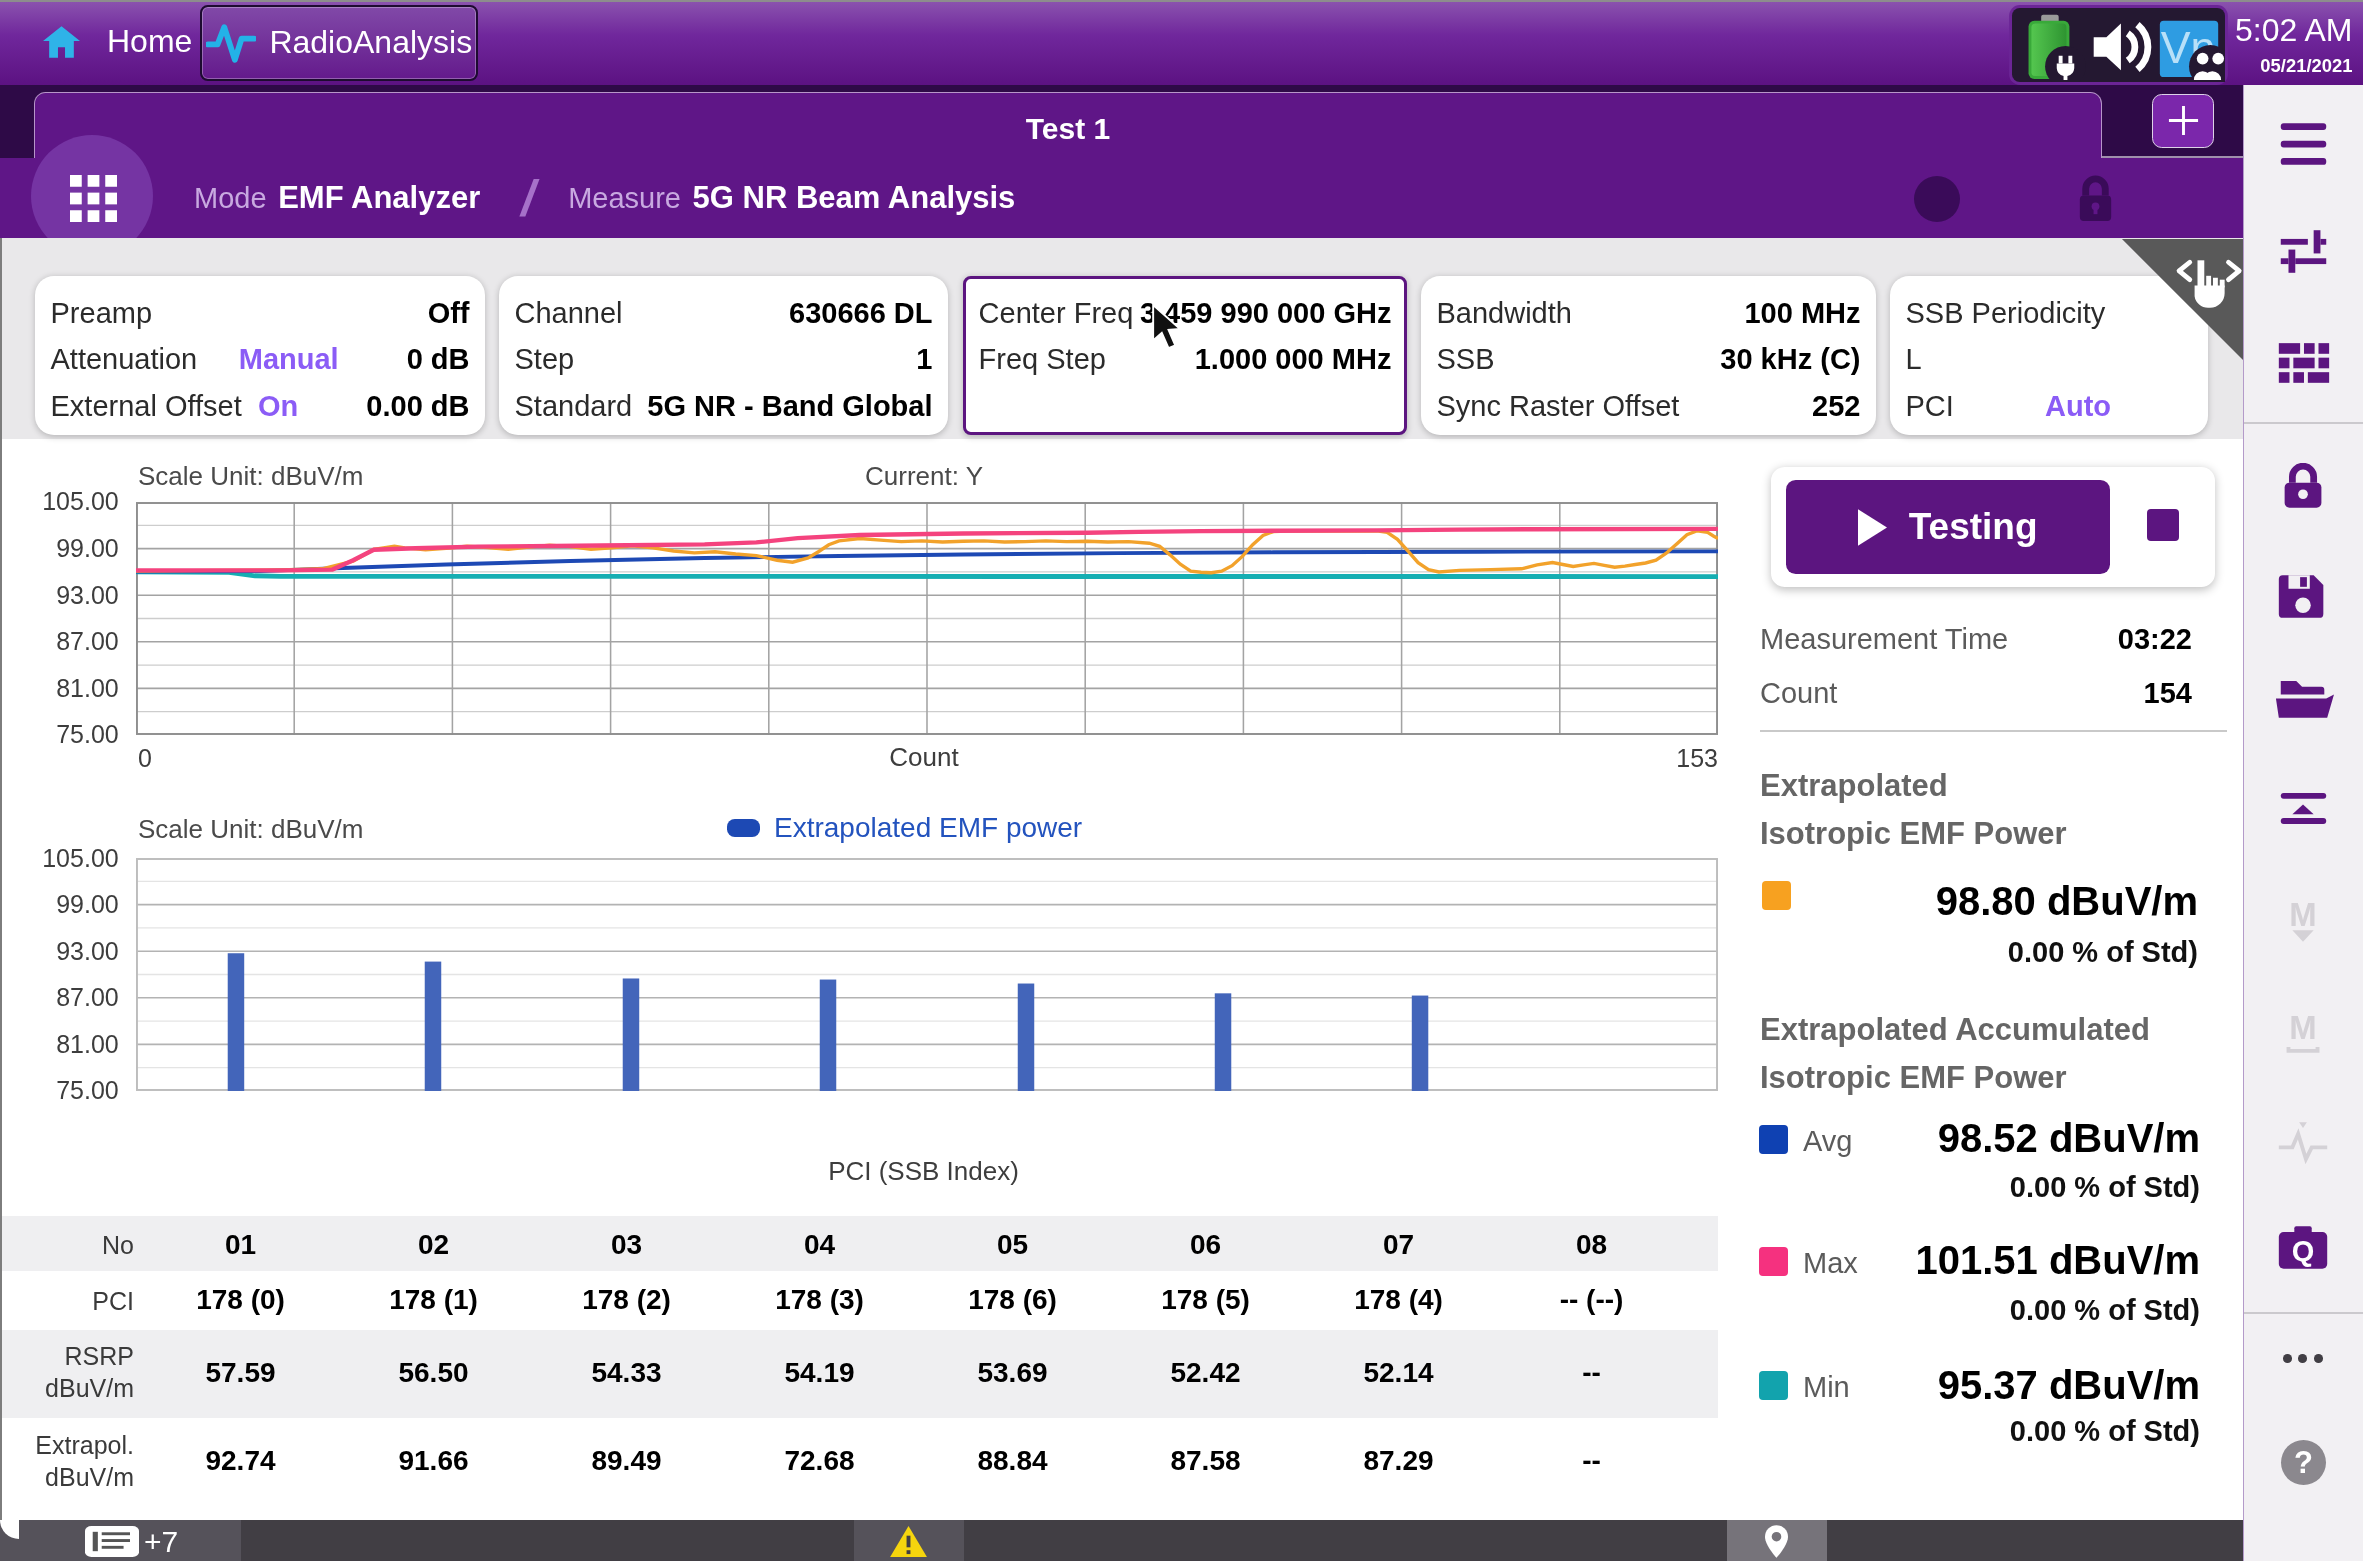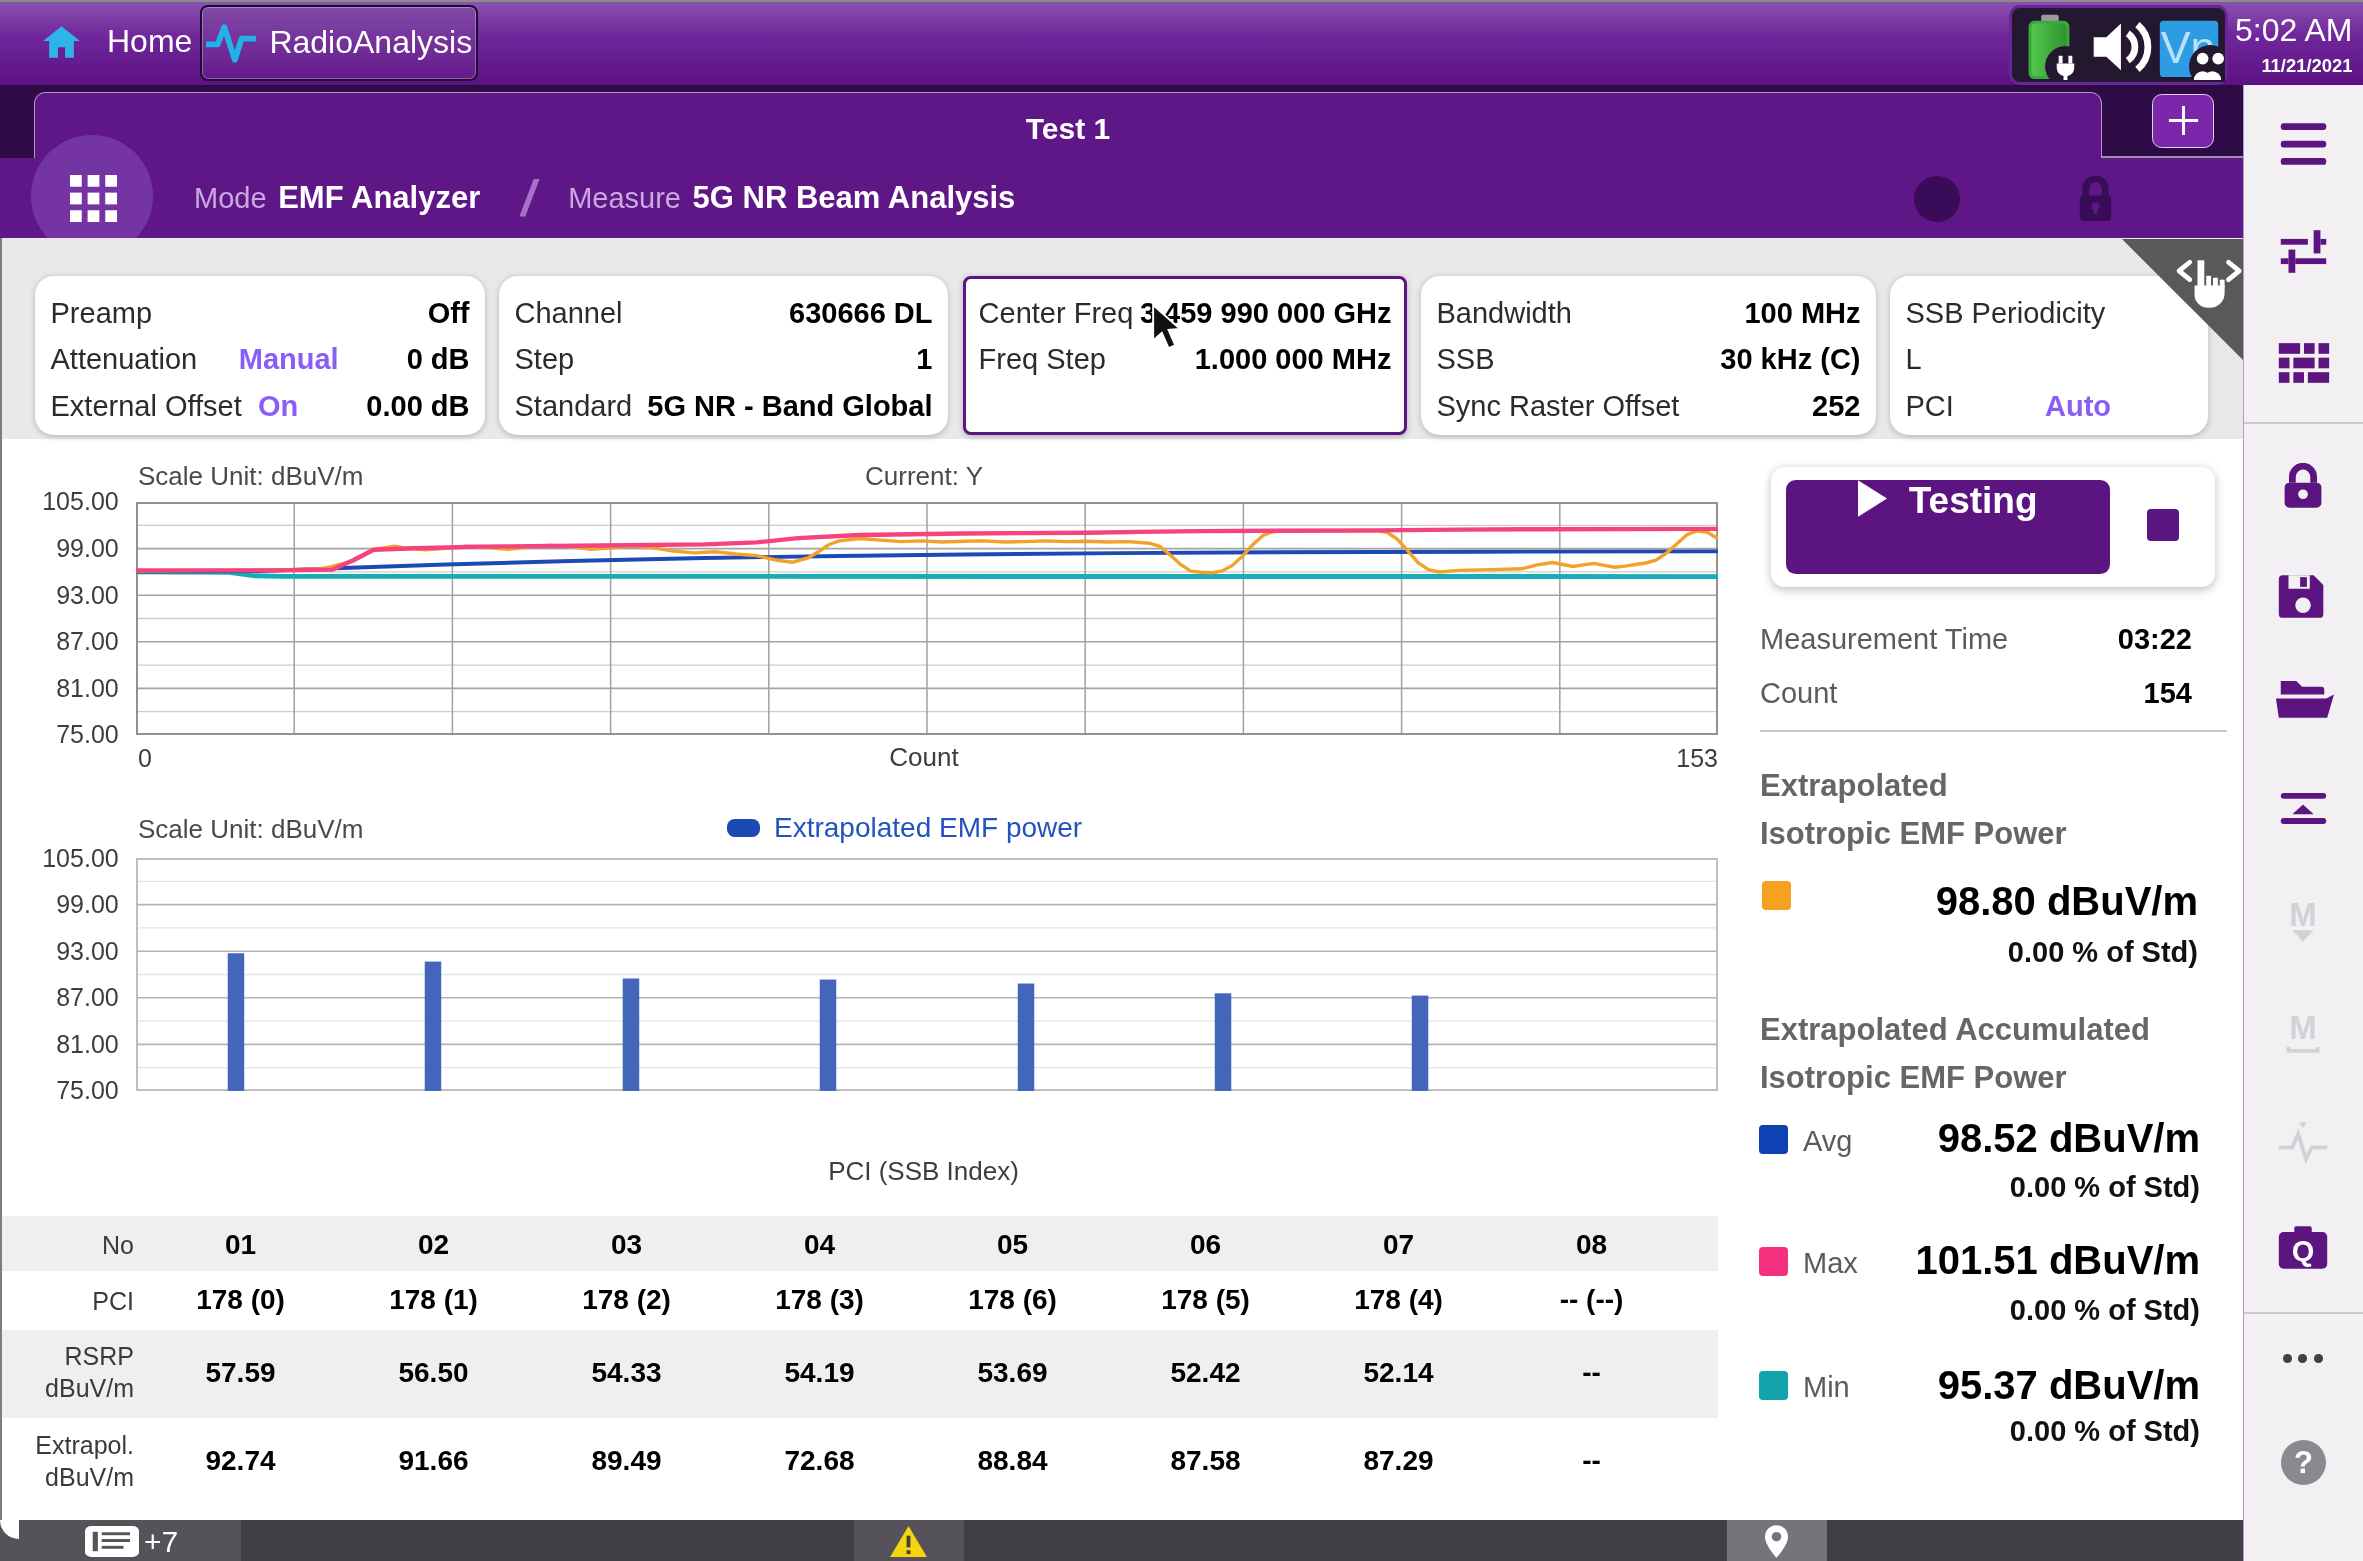--- a/index.html
+++ b/index.html
@@ -90,21 +90,21 @@
       <rect x="152" y="13" width="60" height="58" rx="4" fill="#2e9ce2"></rect>
       <text x="181" y="57" font-size="46" fill="#b8e0f8" text-anchor="middle" font-family="Liberation Sans">Vn</text>
       <circle cx="204" cy="60" r="22" fill="#241831"></circle>
       <circle cx="196" cy="52" r="6" fill="#fff"></circle>
         <circle cx="212" cy="52" r="6" fill="#fff"></circle>
       <path d="M187 74 a9 9 0 0 1 18 0 z M197 74 a9 9 0 0 1 18 0 z" fill="#fff"></path>
     </svg>
   </div>
   <div id="clock">
       <div class="t">5:02 AM</div>
-      <div class="d">11/21/2021</div>
+      <div class="d">05/21/2021</div>
     </div>
 </div>
 <div id="tabstrip">
   <div id="tab">Test 1</div>
   <div id="shelf"></div>
   <div id="plusbtn">
       <svg width="33" height="33" viewBox="0 0 34 34">
         <path d="M17 2 v30 M2 17 h30" stroke="#fff" stroke-width="3"></path>
       </svg>
     </div>
@@ -337,21 +337,21 @@
     <div class="tcell" style="left:239px;top:1207px">92.74</div>
     <div class="tcell" style="left:432px;top:1207px">91.66</div>
     <div class="tcell" style="left:625px;top:1207px">89.49</div>
     <div class="tcell" style="left:818px;top:1207px">72.68</div>
     <div class="tcell" style="left:1011px;top:1207px">88.84</div>
     <div class="tcell" style="left:1204px;top:1207px">87.58</div>
     <div class="tcell" style="left:1397px;top:1207px">87.29</div>
     <div class="tcell" style="left:1590px;top:1207px">--</div>
 
   <div class="abs" style="left:1769px;top:229px;width:444px;height:120px;background:#fff;border-radius:13.6px;box-shadow:0 2.9px 9.7px rgba(0,0,0,.25)"></div>
-  <div class="abs" style="left:1784px;top:242px;width:324px;height:94px;background:#5c1580;border-radius:9.7px;display:flex;align-items:flex-start;justify-content:center;gap:21.3px">
+  <div class="abs" style="left:1784px;top:242px;width:324px;height:94px;background:#5c1580;border-radius:9.7px;display:flex;align-items:center;justify-content:center;gap:21.3px">
     <svg width="29" height="37" viewBox="0 0 30 38">
         <polygon points="0,0 30,19 0,38" fill="#fff"></polygon>
       </svg>
     <span style="color:#fff;font-size:37px;font-weight:700">Testing</span>
   </div>
   <div class="abs" style="left:2145px;top:271px;width:32px;height:32px;background:#5c1580;border-radius:3.9px"></div>
   <div class="rp-lbl" style="left:1758px;top:385px">Measurement Time</div>
   <div class="rp-val" style="left:1996px;top:385px;width:194px">03:22</div>
   <div class="rp-lbl" style="left:1758px;top:439px">Count</div>
   <div class="rp-val" style="left:1996px;top:439px;width:194px">154</div>

